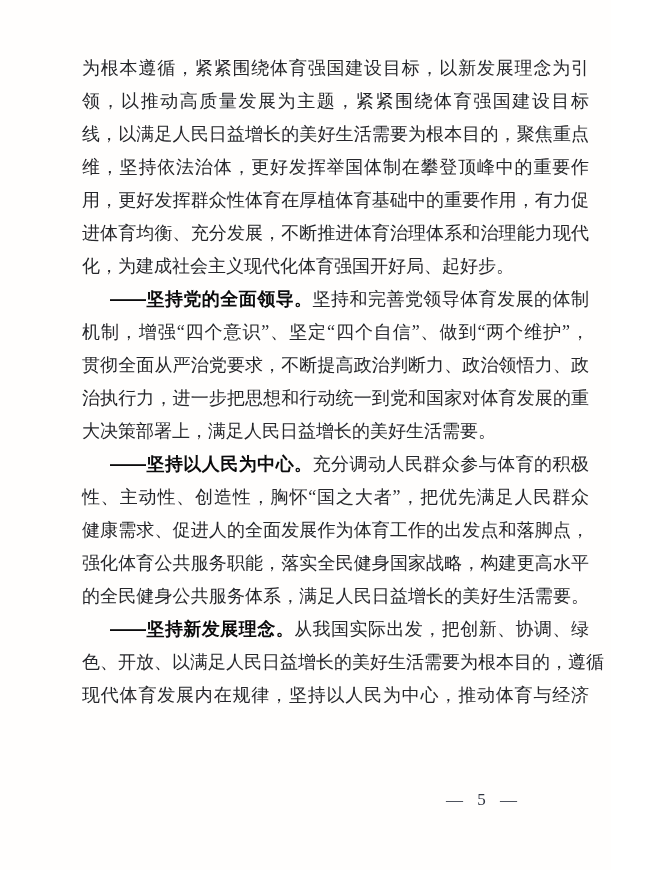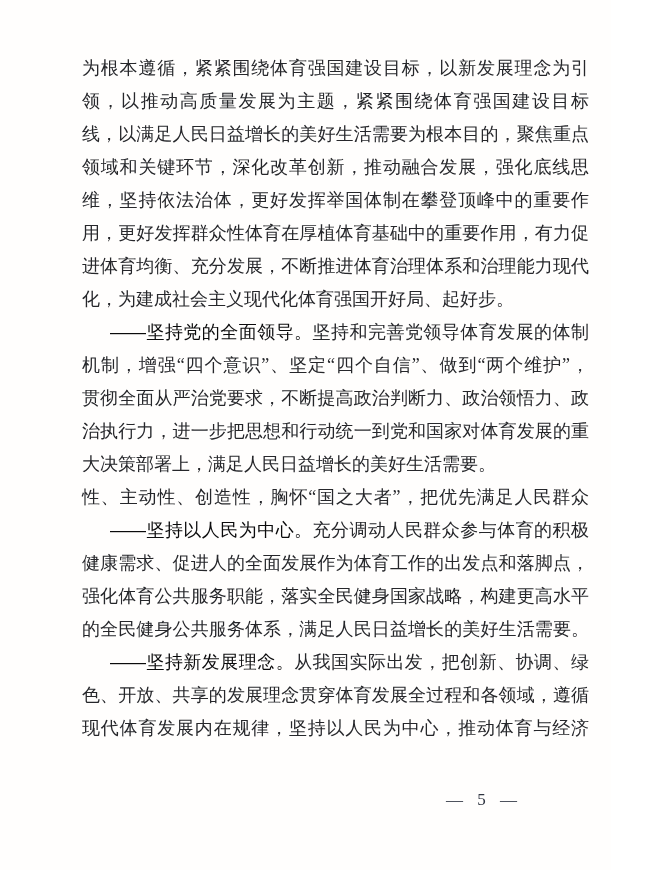--- a/index.html
+++ b/index.html
@@ -32,21 +32,21 @@
     font-family: "Liberation Serif", "DejaVu Serif", serif;
   }
   .line.left {
     text-align: right;
     text-align-last: left;
   }
   .line.indent {
     text-indent: 28px;
   }
   .line .lead {
-    font-weight: 400;
+    font-weight: 700;
     color: #0b0b0c;
     font-family: "Liberation Sans", "DejaVu Sans", sans-serif;
   }
   .line.kai {
     color: #2c2d31;
     letter-spacing: 1px;
   }
   .footer {
     position: absolute;
     top: 789px;
@@ -60,33 +60,32 @@
   }
 </style>
 </head>
 <body>
 
 <div class="page">
   <div class="text-block">
       <div class="line">为根本遵循，紧紧围绕体育强国建设目标，以新发展理念为引</div>
       <div class="line">领，以推动高质量发展为主题，紧紧围绕体育强国建设目标</div>
       <div class="line">线，以满足人民日益增长的美好生活需要为根本目的，聚焦重点</div>
-      <div class="line">领域和关键环节，深化改革创新，推动融合发展，强化底线思</div>
       <div class="line">维，坚持依法治体，更好发挥举国体制在攀登顶峰中的重要作</div>
       <div class="line">用，更好发挥群众性体育在厚植体育基础中的重要作用，有力促</div>
       <div class="line">进体育均衡、充分发展，不断推进体育治理体系和治理能力现代</div>
       <div class="line left">化，为建成社会主义现代化体育强国开好局、起好步。</div>
       <div class="line indent"><span class="lead">——坚持党的全面领导。</span>坚持和完善党领导体育发展的体制</div>
       <div class="line">机制，增强“四个意识”、坚定“四个自信”、做到“两个维护”，</div>
       <div class="line">贯彻全面从严治党要求，不断提高政治判断力、政治领悟力、政</div>
       <div class="line">治执行力，进一步把思想和行动统一到党和国家对体育发展的重</div>
       <div class="line left">大决策部署上，满足人民日益增长的美好生活需要。</div>
+      <div class="line indent"><span class="lead">——坚持以人民为中心。</span>充分调动人民群众参与体育的积极</div>
       <div class="line">性、主动性、创造性，胸怀“国之大者”，把优先满足人民群众</div>
-      <div class="line indent"><span class="lead">——坚持以人民为中心。</span>充分调动人民群众参与体育的积极</div>
       <div class="line">健康需求、促进人的全面发展作为体育工作的出发点和落脚点，</div>
       <div class="line">强化体育公共服务职能，落实全民健身国家战略，构建更高水平</div>
       <div class="line">的全民健身公共服务体系，满足人民日益增长的美好生活需要。</div>
       <div class="line indent"><span class="lead">——坚持新发展理念。</span>从我国实际出发，把创新、协调、绿</div>
-      <div class="line">色、开放、共享的发展理念贯穿体育发展全过程和各领域，遵循</div>
+      <div class="line">色、开放、以满足人民日益增长的美好生活需要为根本目的，遵循</div>
       <div class="line">现代体育发展内在规律，坚持以人民为中心，推动体育与经济</div>
     </div>
   <div class="footer">— 5 —</div>
 </div>
 
 </body></html>

